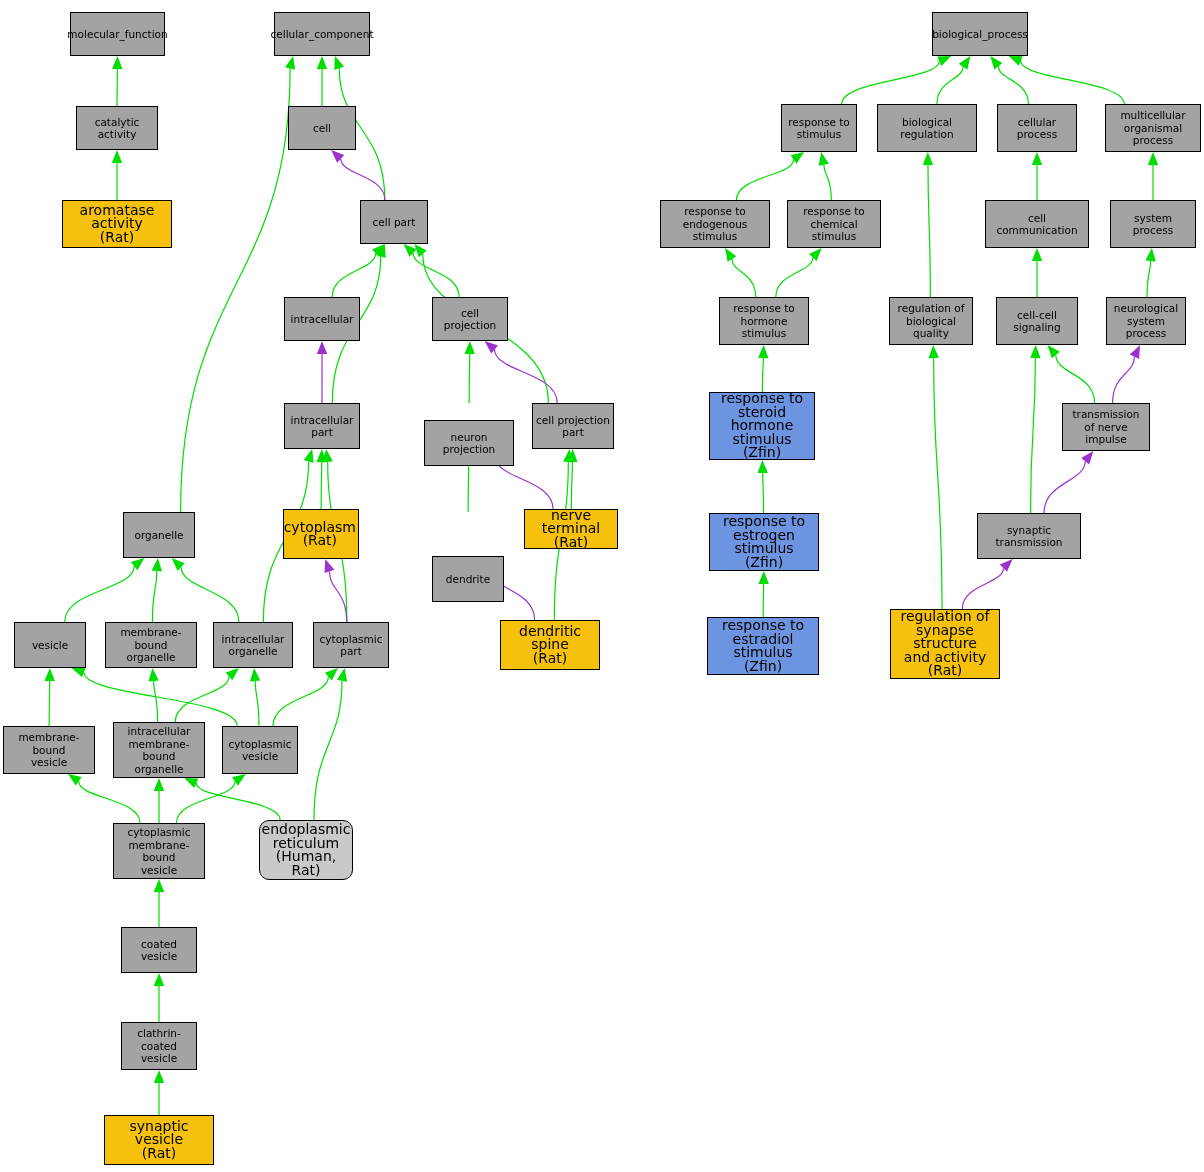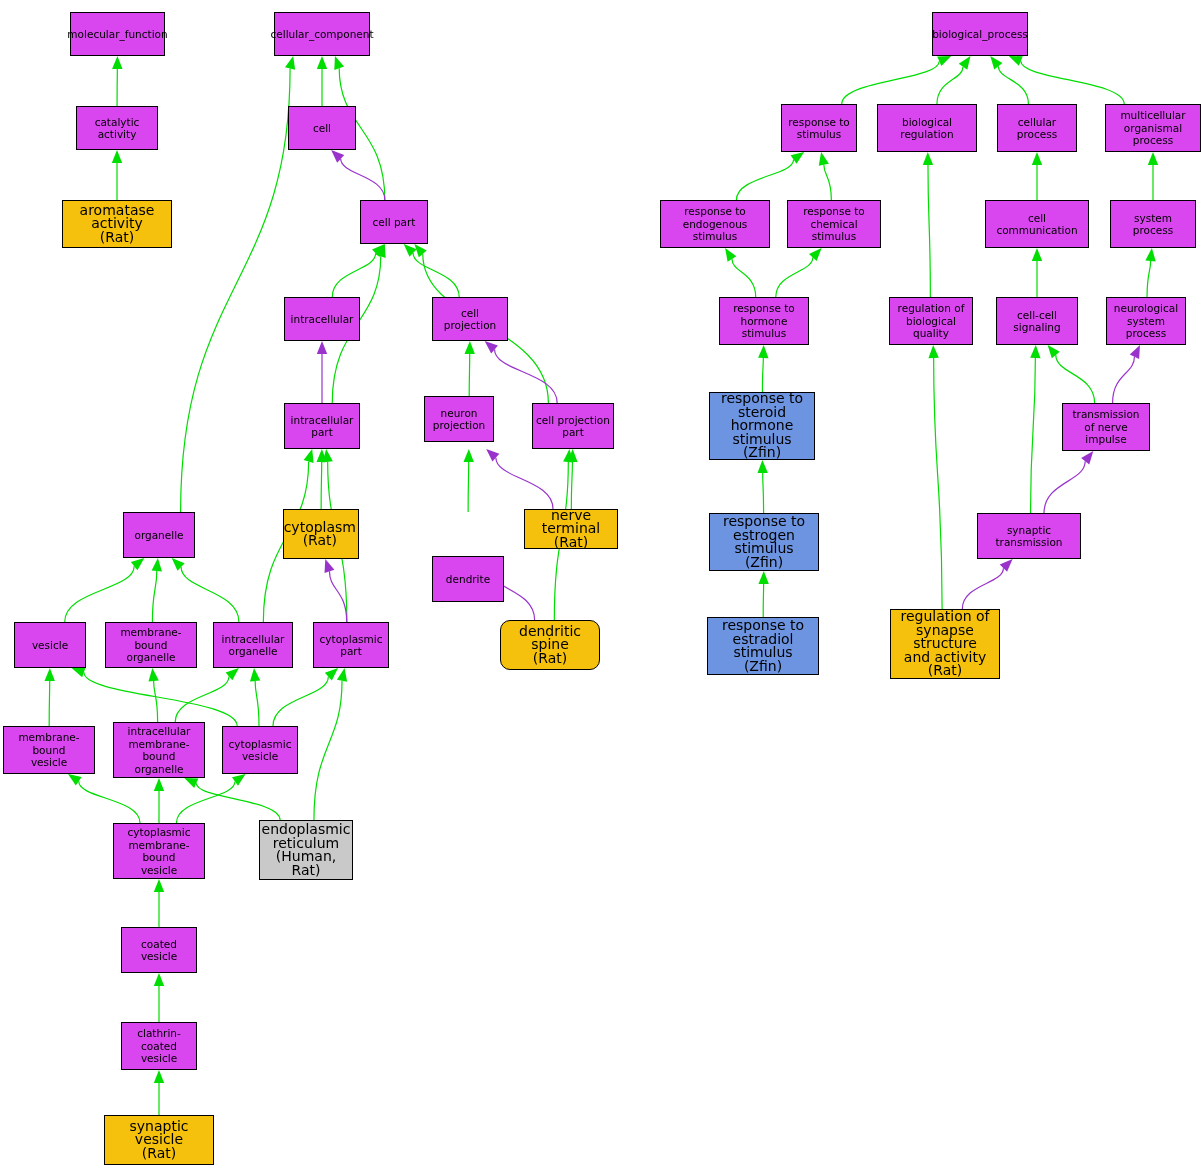--- a/index.html
+++ b/index.html
@@ -1,24 +1,24 @@
 <!DOCTYPE html>
 <html><head>
 <meta charset="utf-8">
 <style>
   html,body{margin:0;padding:0;background:#ffffff;}
   body{font-family:"DejaVu Sans","Liberation Sans",sans-serif;}
   #canvas{position:relative;width:1204px;height:1172px;background:#fff;overflow:hidden;}
   #edges{position:absolute;left:0;top:0;width:1204px;height:1172px;}
-  .node{position:absolute;box-sizing:border-box;border:1px solid #000;background:#d946ef;
+  .node{position:absolute;box-sizing:border-box;border:1px solid #000;background:#a3a3a3;
         display:flex;align-items:center;justify-content:center;text-align:center;
         font-size:10.5px;line-height:12.5px;color:#000;padding:1px 2px;}
   .node.gold{background:#f5c10c;}
   .node.blue{background:#6d94e0;}
-  .node.grey{background:#c9c9c9;}
+  .node.grey{background:#c9c9c9;border-radius:10px;}
   .node.gold .lbl,.node.blue .lbl,.node.grey .lbl{font-size:14px;line-height:13.5px;}
   .lbl{display:block;white-space:pre-line;}
 </style>
 </head>
 <body>
 
 <div id="canvas">
   <svg id="edges" xmlns="http://www.w3.org/2000/svg">
       <path d="M 117.076875 106 C 117.076875 81, 117.32408318852758 81, 117.32408318852758 68.99970985555365" fill="none" stroke="#00dd00" stroke-width="1.2"></path>
       <polygon points="117.4109375,56 122.52396713074904,69.03445158014262 112.12419924630612,68.96496813096468" fill="#00dd00"></polygon>
@@ -166,21 +166,21 @@
       <div class="node" style="left: 284px; top: 297px; width: 76px; height: 44px;">
         <span class="lbl">intracellular</span>
       </div>
       <div class="node" style="left: 432px; top: 297px; width: 76px; height: 44px;">
         <span class="lbl">cell projection</span>
       </div>
       <div class="node" style="left: 284px; top: 403px; width: 76px; height: 46px;">
         <span class="lbl">intracellular
 part</span>
       </div>
-      <div class="node" style="left: 424px; top: 396px; width: 70px; height: 46px;">
+      <div class="node" style="left: 424px; top: 420px; width: 90px; height: 46px;">
         <span class="lbl">neuron projection</span>
       </div>
       <div class="node" style="left: 532px; top: 403px; width: 82px; height: 46px;">
         <span class="lbl">cell projection
 part</span>
       </div>
       <div class="node" style="left: 123px; top: 512px; width: 72px; height: 46px;">
         <span class="lbl">organelle</span>
       </div>
       <div class="node gold" style="left: 283px; top: 509px; width: 76px; height: 50px; justify-content: flex-end;">
@@ -202,21 +202,21 @@
 organelle</span>
       </div>
       <div class="node" style="left: 213px; top: 622px; width: 80px; height: 46px;">
         <span class="lbl">intracellular
 organelle</span>
       </div>
       <div class="node" style="left: 313px; top: 622px; width: 76px; height: 46px;">
         <span class="lbl">cytoplasmic
 part</span>
       </div>
-      <div class="node gold" style="left: 500px; top: 620px; width: 100px; height: 50px; border-radius: 10px;">
+      <div class="node gold" style="left: 500px; top: 620px; width: 100px; height: 50px;">
         <span class="lbl">dendritic spine
 (Rat)</span>
       </div>
       <div class="node" style="left: 3px; top: 726px; width: 92px; height: 48px;">
         <span class="lbl">membrane-bound
 vesicle</span>
       </div>
       <div class="node" style="left: 113px; top: 722px; width: 92px; height: 56px;">
         <span class="lbl">intracellular
 membrane-bound

